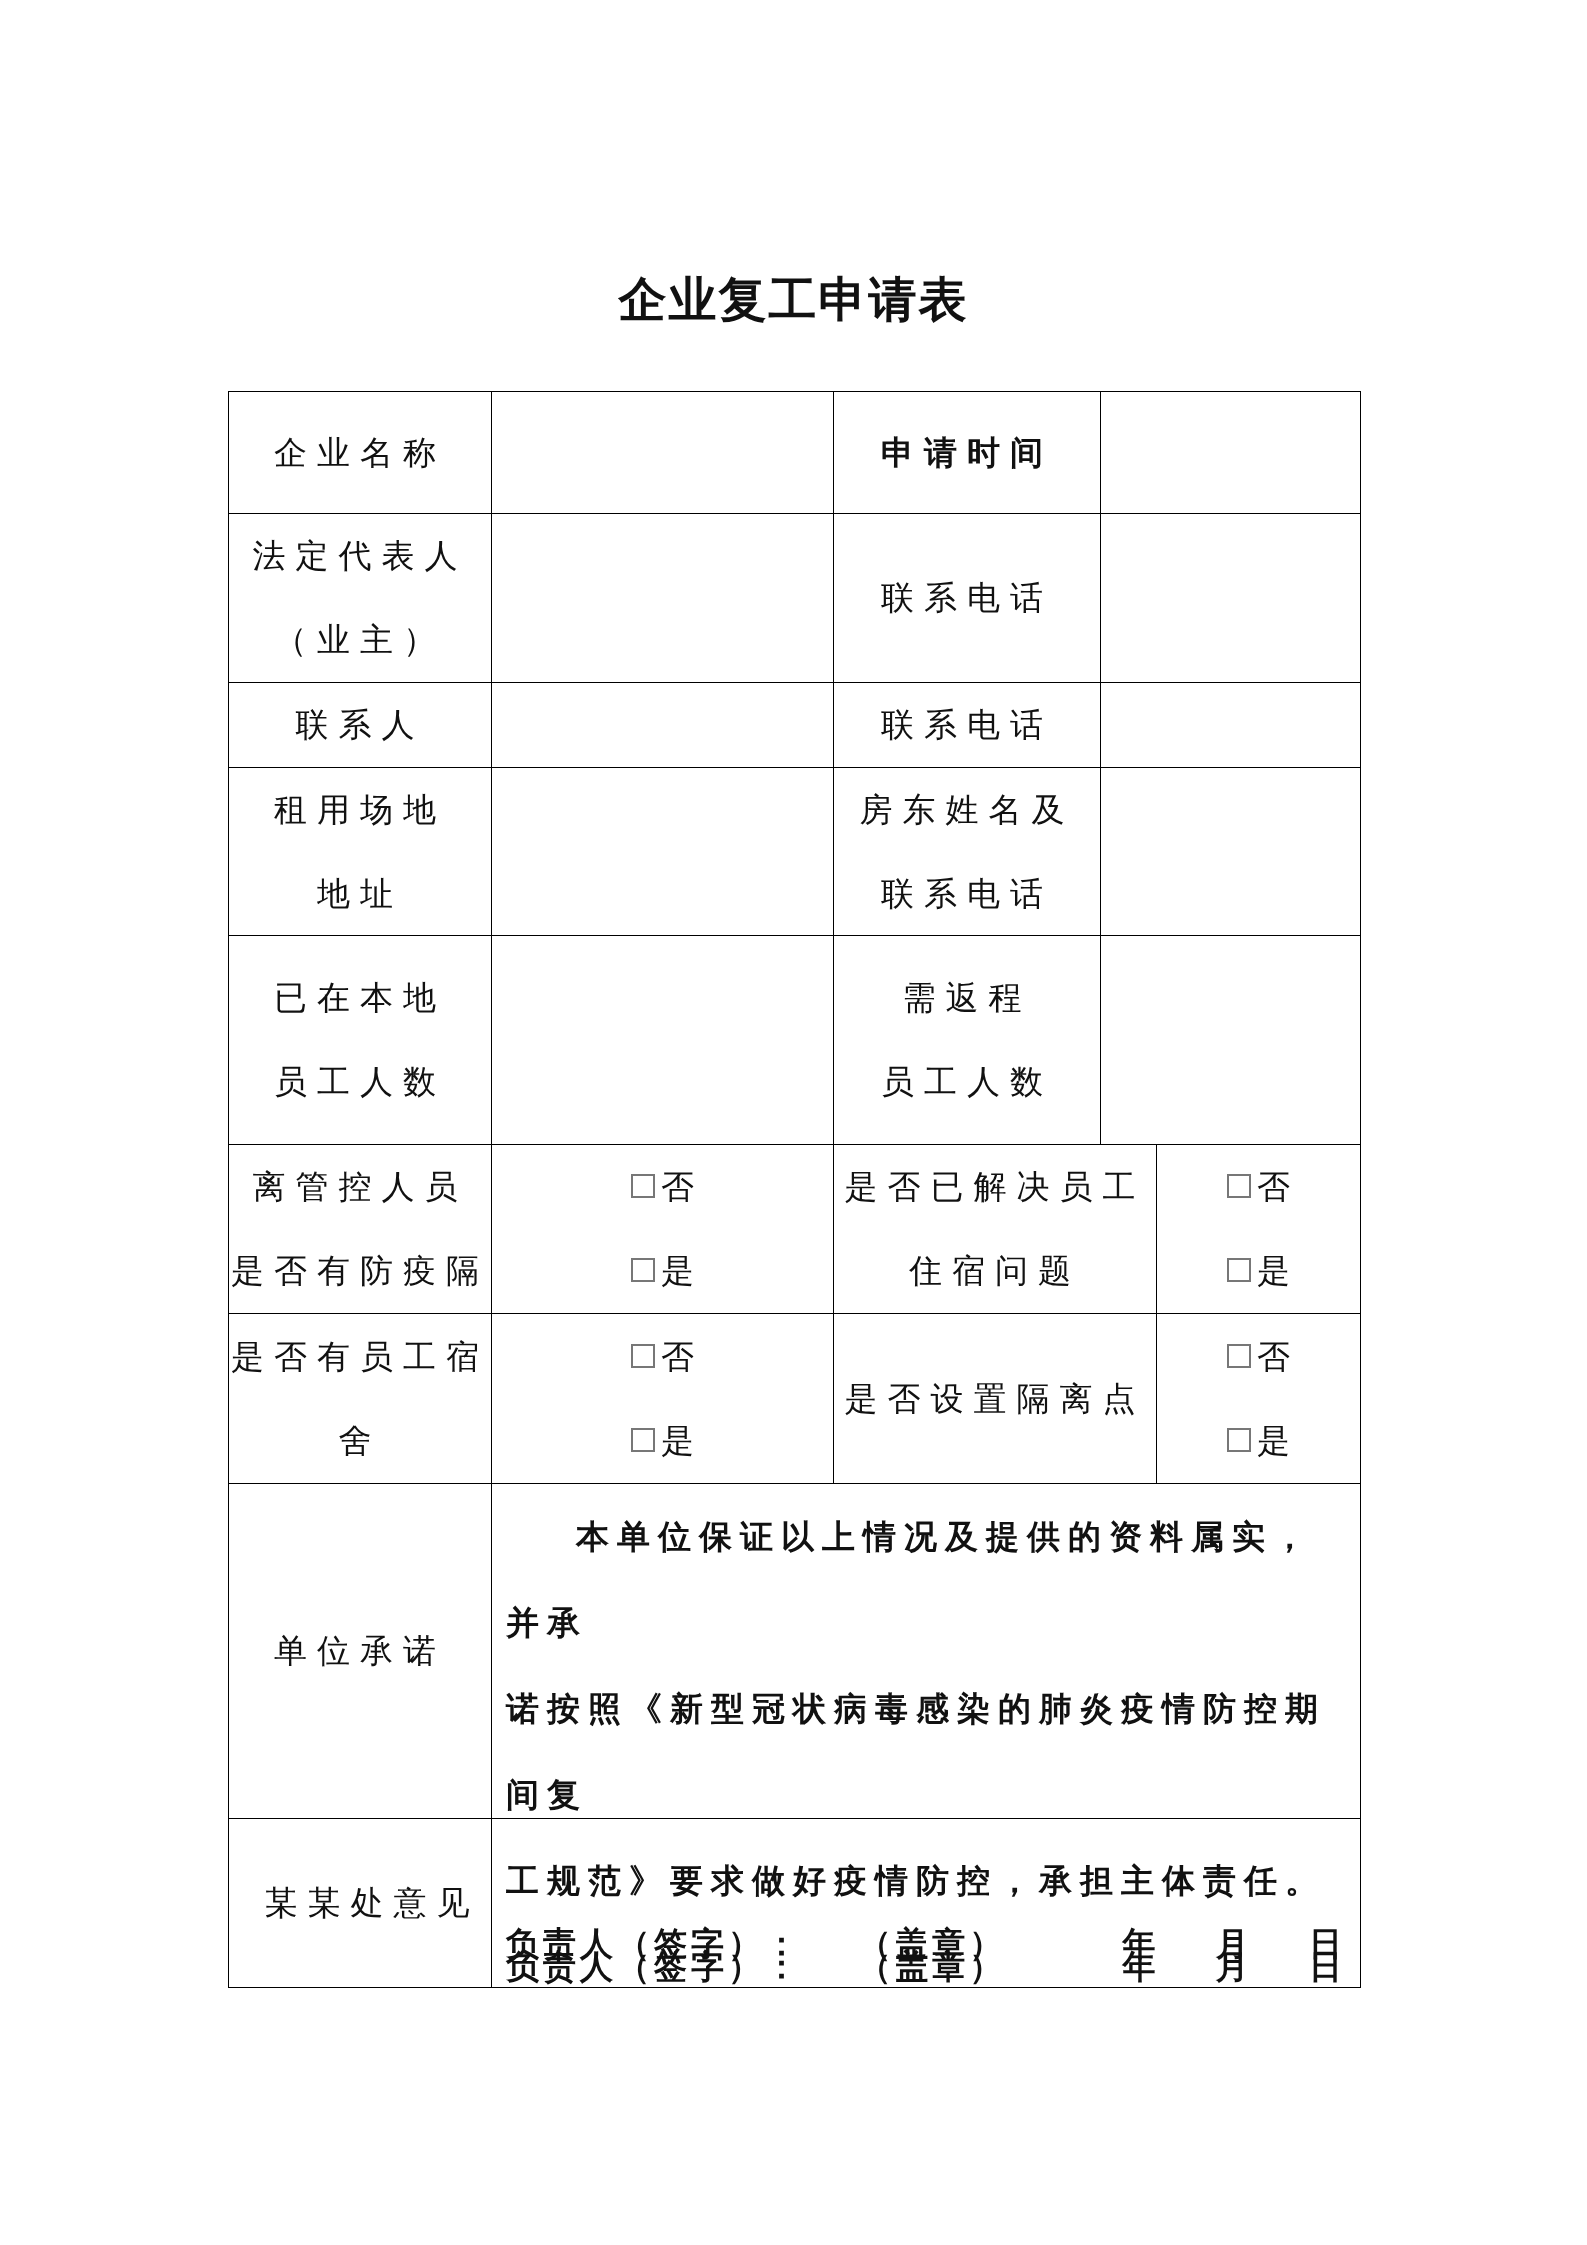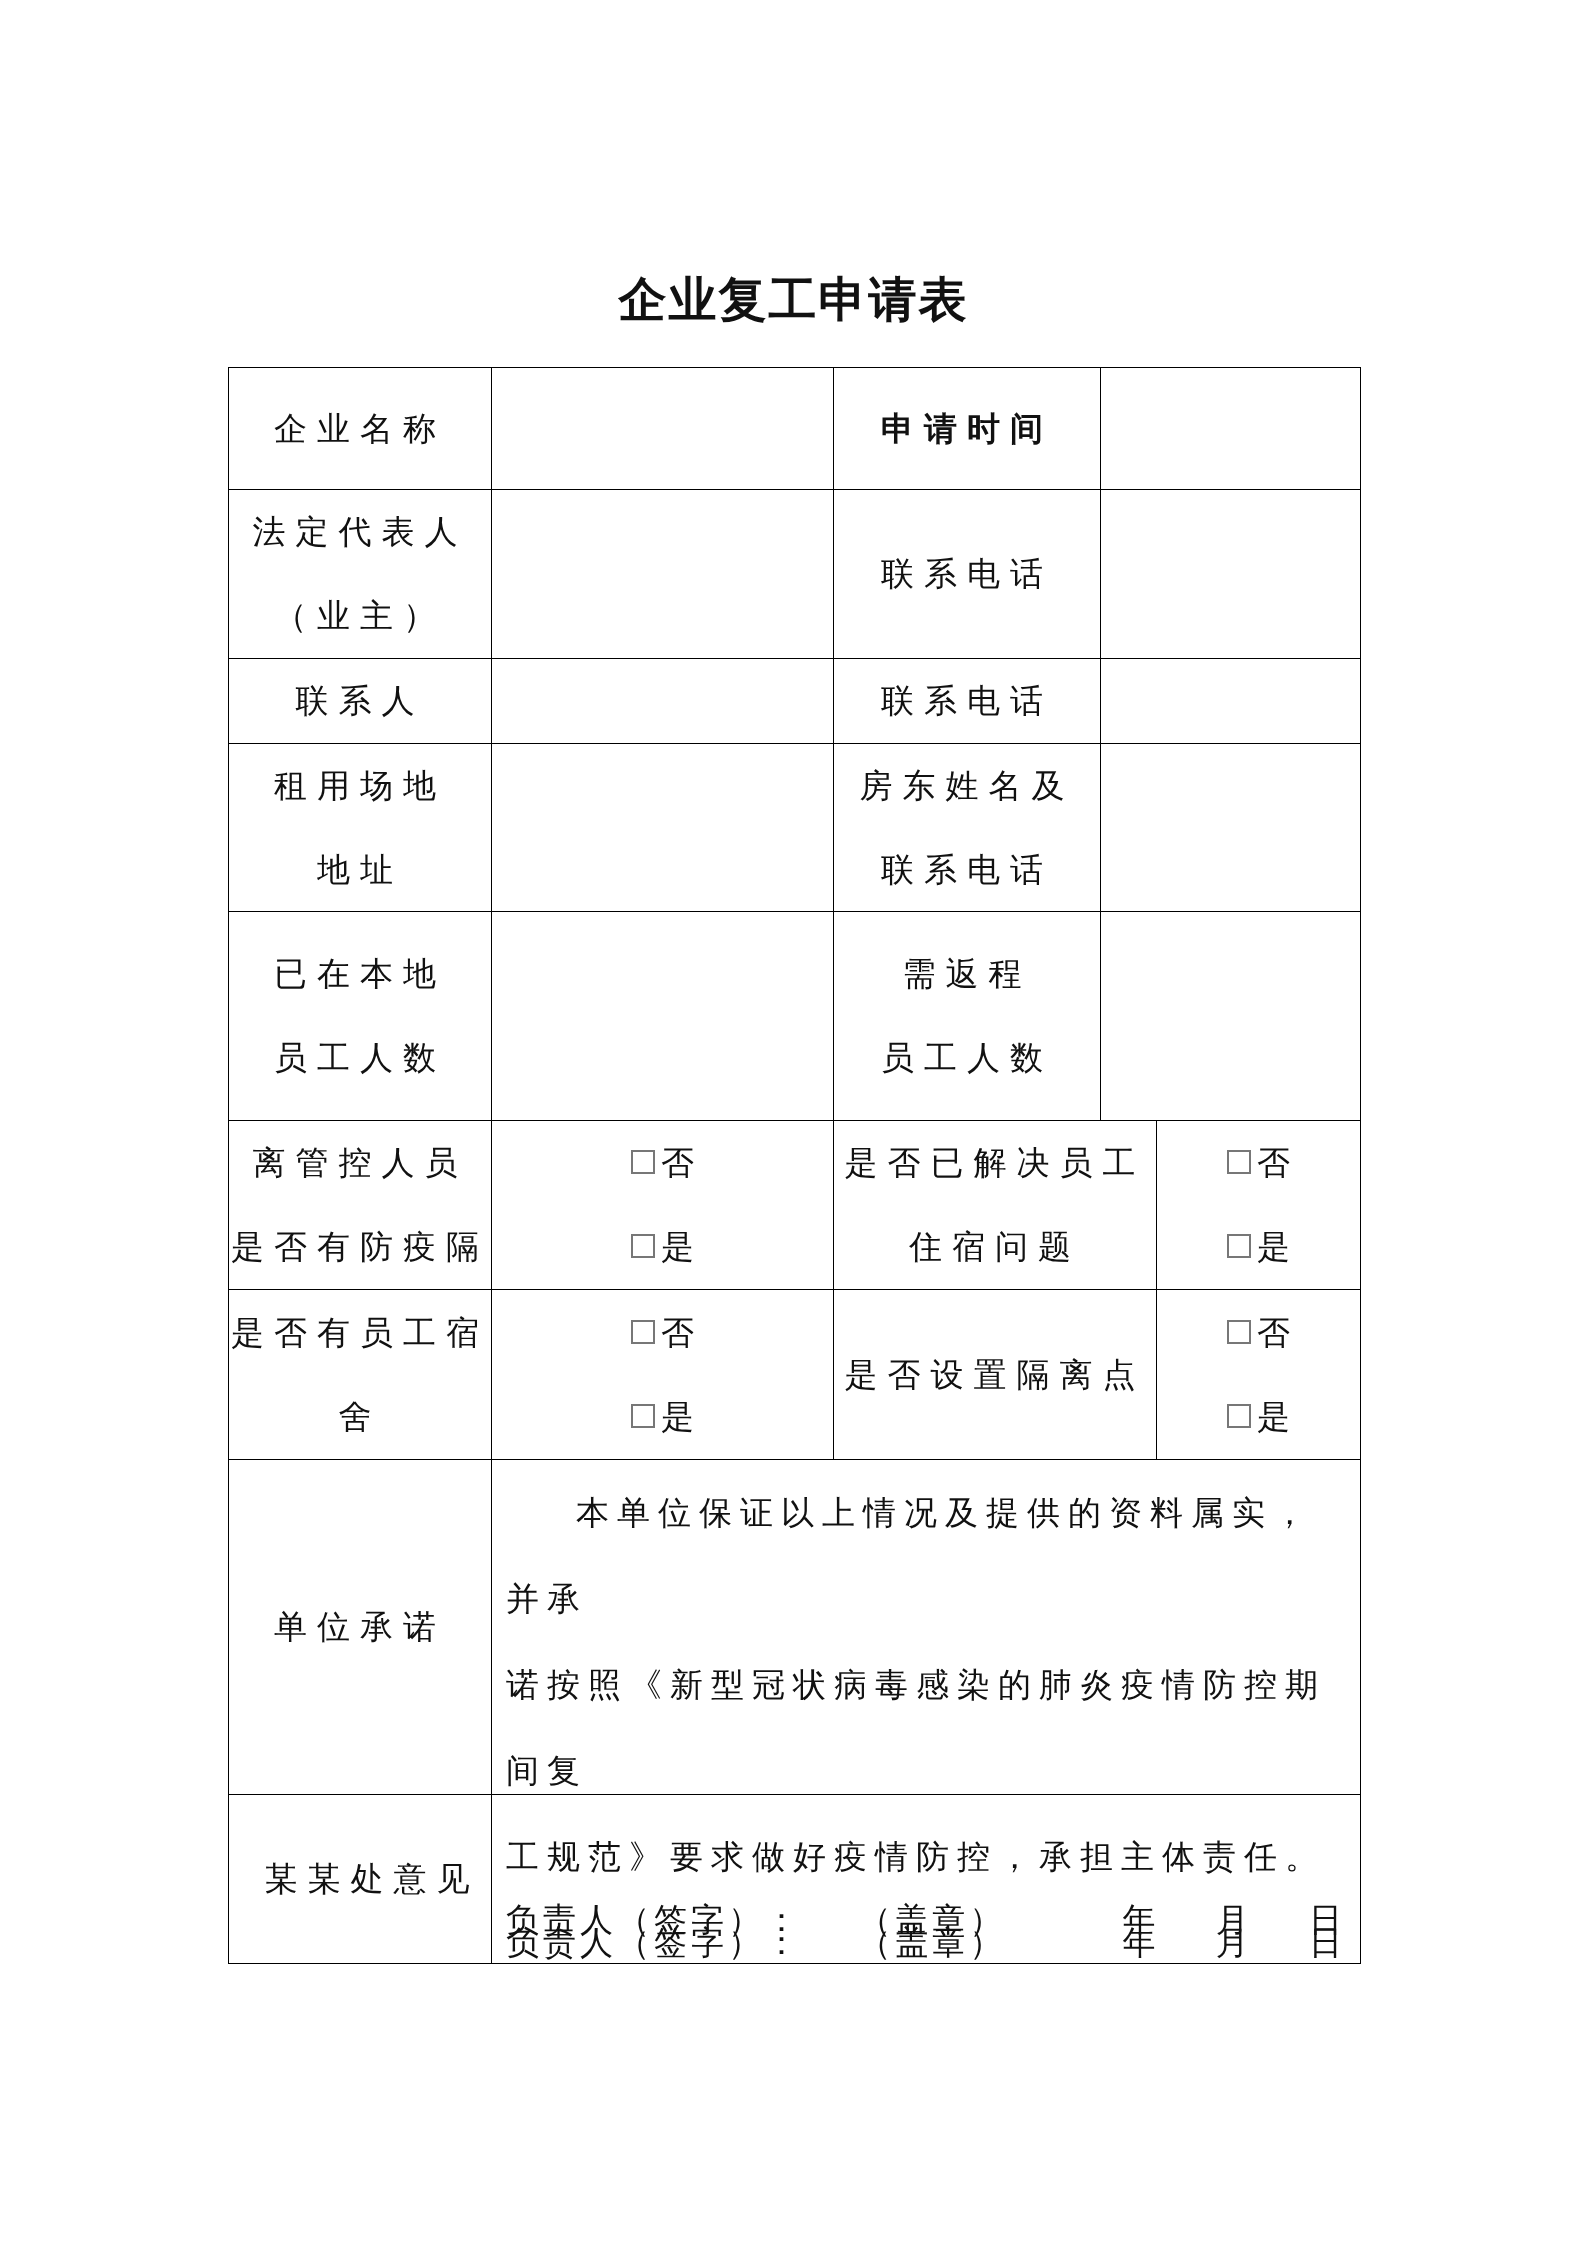--- a/index.html
+++ b/index.html
@@ -1,28 +1,28 @@
 <!DOCTYPE html>
 <html><head>
 <meta charset="utf-8">
 <style>
   html, body { margin:0; padding:0; background:#ffffff; }
   body { width:1587px; height:2245px; position:relative; overflow:hidden;
          font-family:"DejaVu Serif", "Liberation Serif", serif; color:#111; }
   .title { position:absolute; left:0; top:268px; width:1587px; text-align:center;
            font-family:"DejaVu Serif", "Liberation Serif", serif; font-weight:bold;
            font-size:48px; letter-spacing:2px; }
-  .tbl { position:absolute; left:228px; top:367px; width:1133px; height:1597px; }
+  .tbl { position:absolute; left:228px; top:391px; width:1133px; height:1597px; }
   .cell { position:absolute; box-sizing:border-box; border:1.5px solid #000;
           display:flex; flex-direction:column; align-items:center; justify-content:center;
           font-size:33px; letter-spacing:10px; line-height:84px; text-align:center; }
   .cell span { display:block; }
   .chk { display:flex; align-items:center; letter-spacing:0; }
   .box { display:inline-block; width:24px; height:24px; border:2px solid #777; margin-right:6px; box-sizing:border-box; }
-  .pledge { align-items:flex-start; justify-content:flex-start; padding:10px 14px 0 14px; text-align:left; letter-spacing:8px; line-height:86px; }
+  .pledge { align-items:flex-start; justify-content:flex-start; padding:10px 14px 0 14px; text-align:left; letter-spacing:8px; line-height:86px;font-weight:bold; }
   .pledge p { margin:0; }
   .sig { display:flex; width:100%; justify-content:space-between; letter-spacing:4px; }
   .sig span { display:inline-block; }
 </style>
 </head>
 <body>
 
 <div class="title">企业复工申请表</div>
 
 <div class="tbl">

